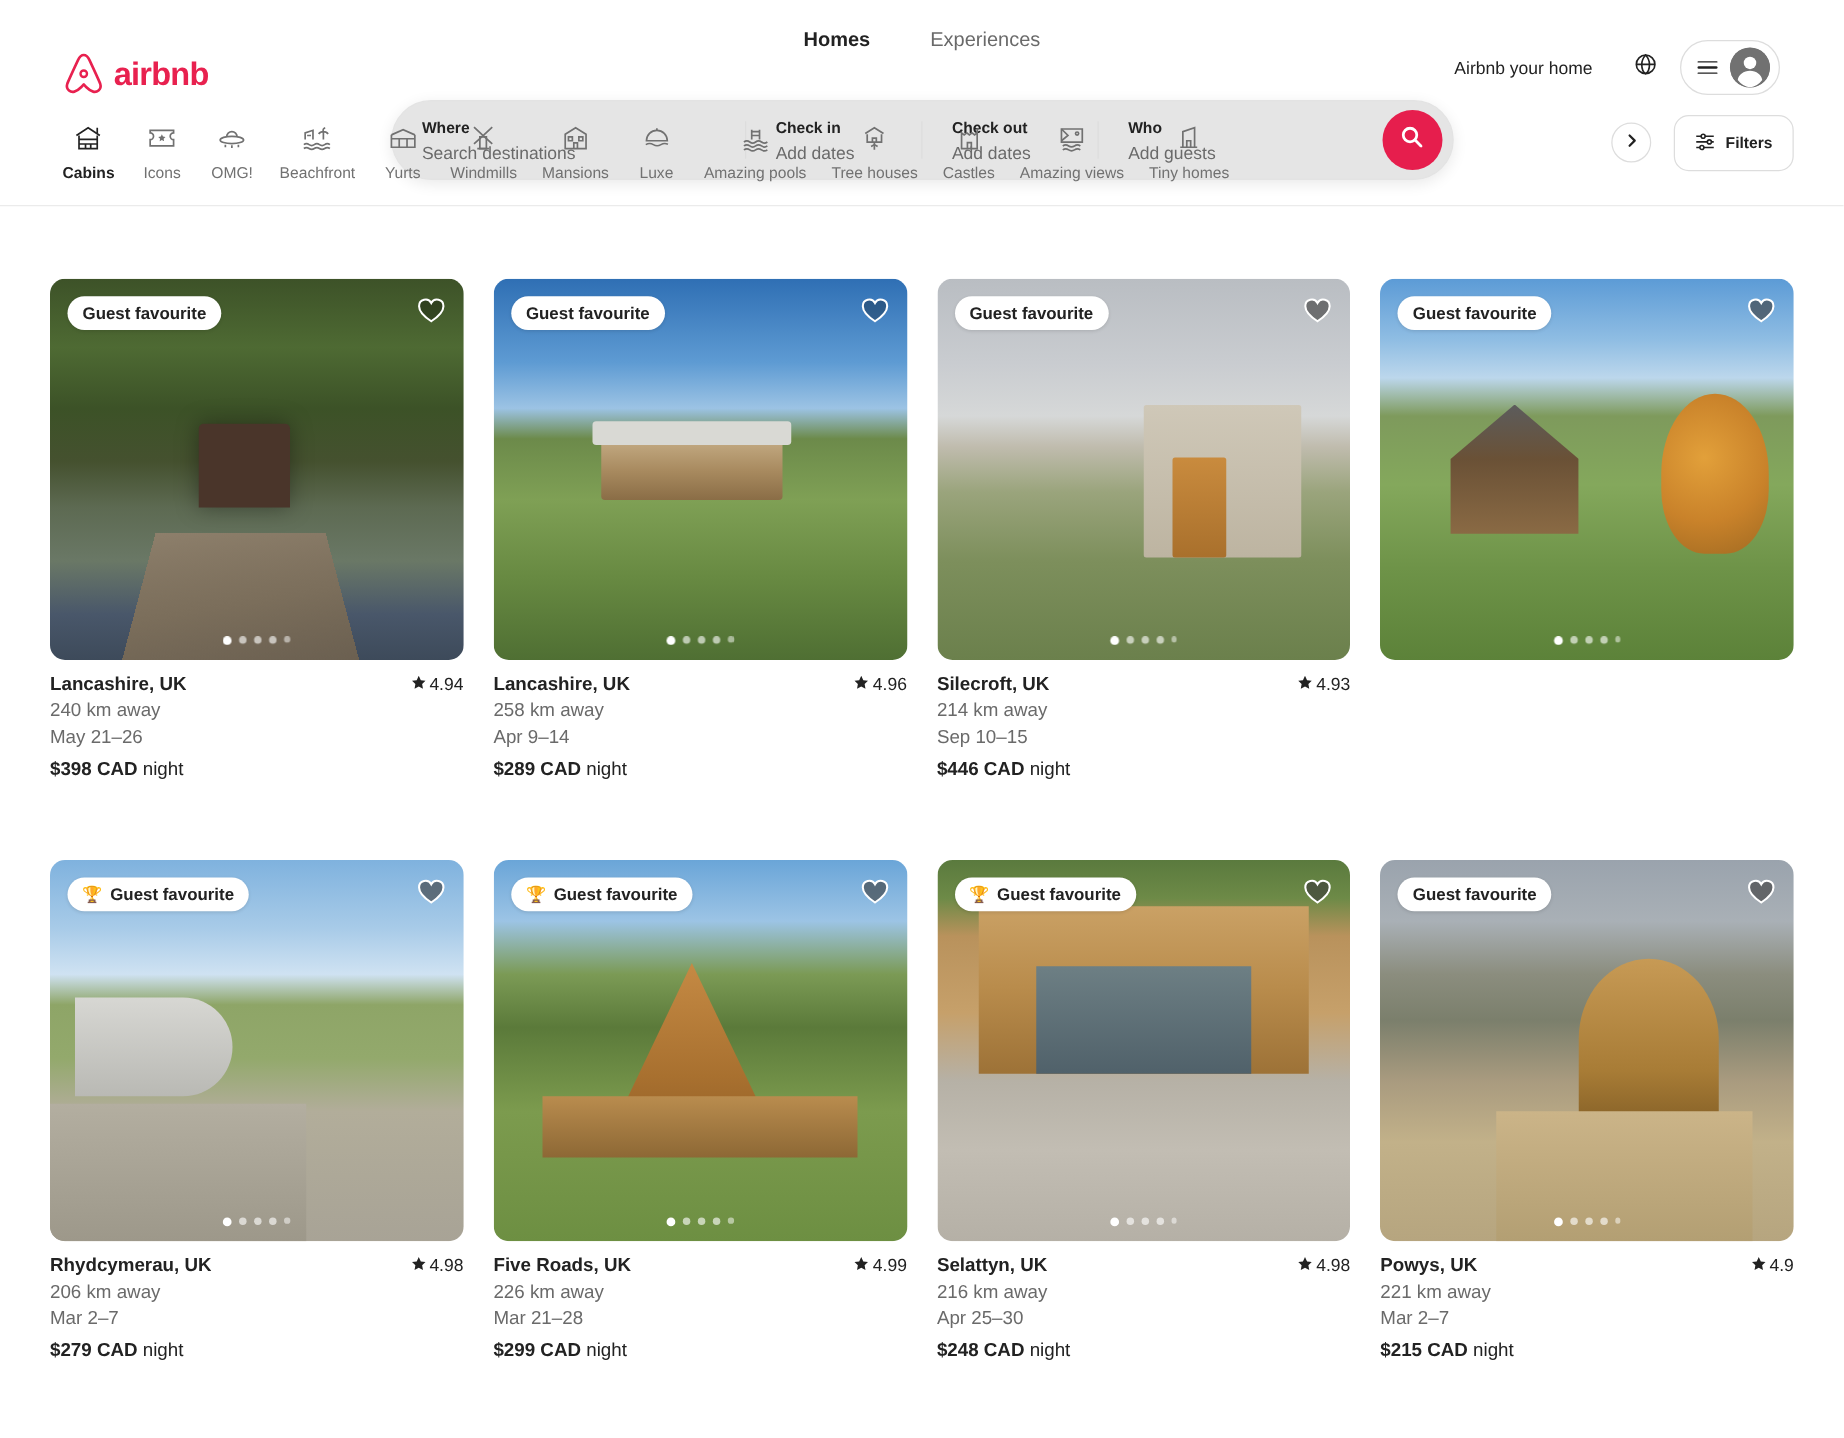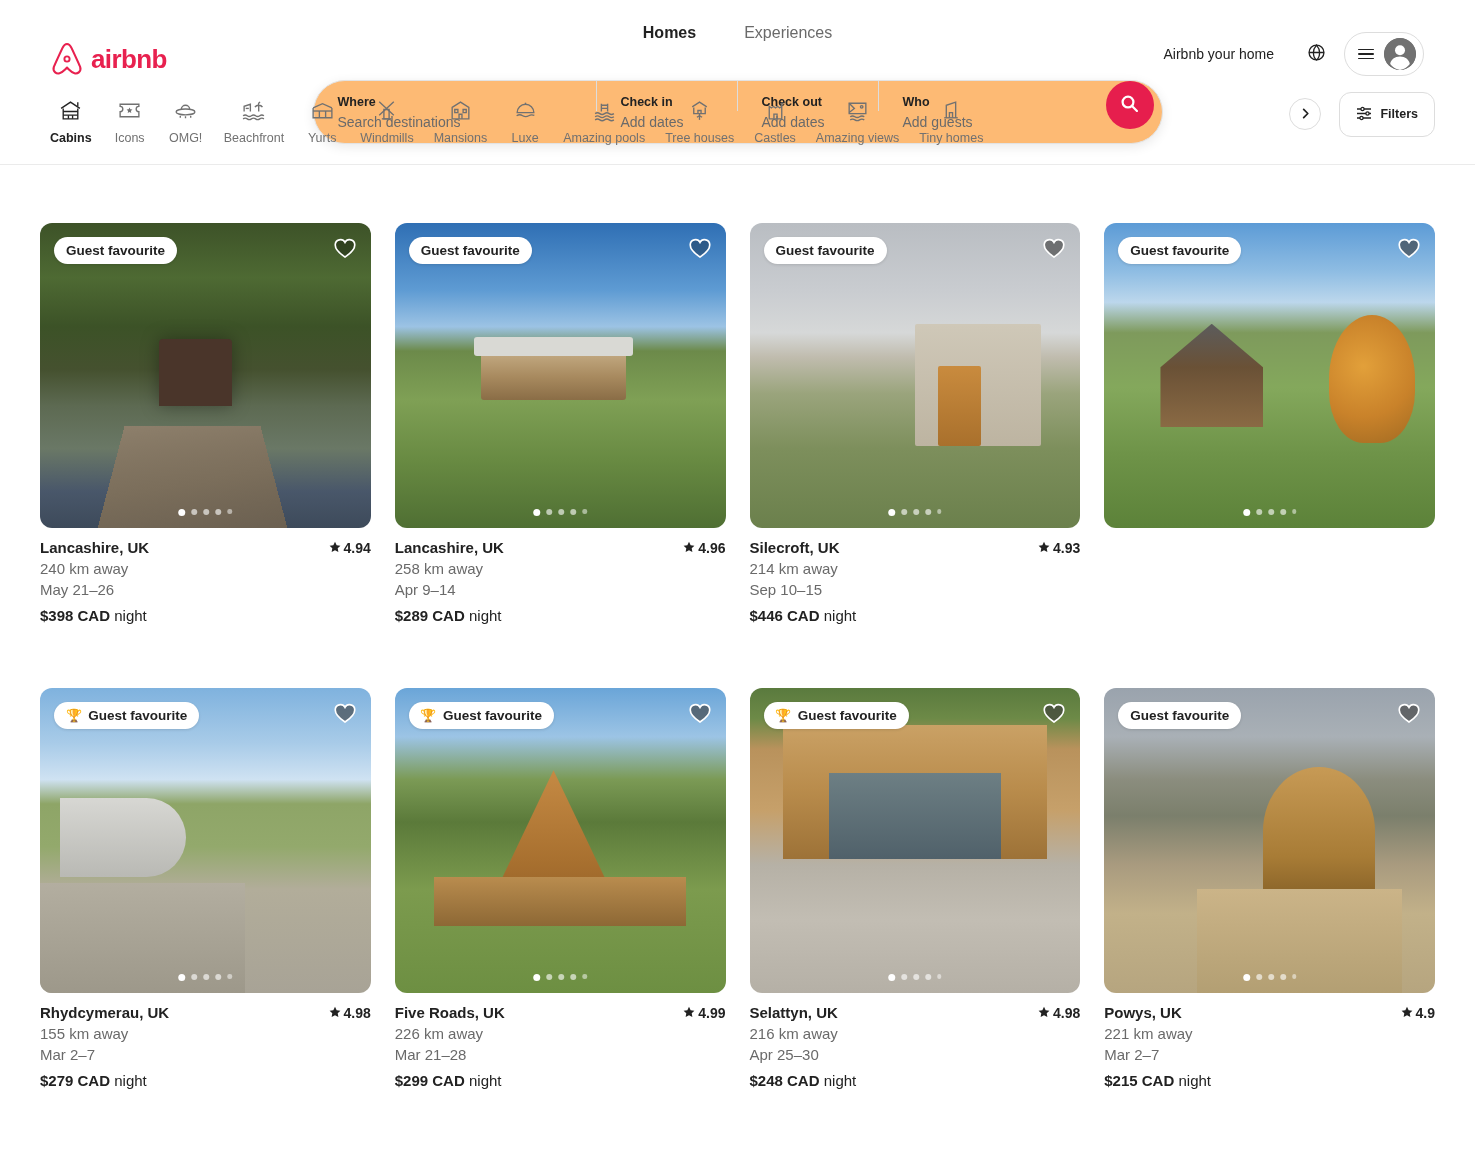--- a/index.html
+++ b/index.html
@@ -100,26 +100,26 @@
   .avatar svg { display:block; }
 
   
   .searchbar {
     position: absolute;
     left: 50%;
     transform: translateX(-50%);
     top: 80px;
     width: 850px;
     height: 64px;
-    background: #fdba74;
+    background: #e5e5e5;
     border: 1px solid #e3e3e3;
     border-radius: 34px;
     box-shadow: 0 3px 12px rgba(0,0,0,0.09);
     display: flex;
-    align-items: flex-start;
+    align-items: center;
   }
   .sb-seg {
     position: relative;
     padding: 12px 0 12px 24px;
     cursor: pointer;
     display: flex;
     flex-direction: column;
     justify-content: center;
   }
   .sb-seg.where { width: 282px; }
@@ -292,21 +292,20 @@
     overflow: hidden;
     text-overflow: ellipsis;
   }
   .rating {
     font-size: 14px;
     color: #222;
     display: flex;
     align-items: center;
     gap: 3px;
     flex: 0 0 auto;
-    font-weight: bold;
   }
   .sub {
     font-size: 15px;
     color: #6a6a6a;
     line-height: 21px;
   }
   .price {
     font-size: 15px;
     color: #222;
     margin-top: 7px;
@@ -770,21 +769,21 @@
       <div class="card-info">
         <div class="row1">
           <div class="title">Rhydcymerau, UK</div>
           <div class="rating">
             <span><svg width="12" height="12" viewBox="0 0 16 16" fill="#222">
                 <path d="M8 .9l2.2 4.6 5 .7-3.6 3.5.9 5-4.5-2.4-4.5 2.4.9-5L.8 6.2l5-.7z"></path>
               </svg></span>
             <span>4.98</span>
           </div>
         </div>
-        <div class="sub">155 km away</div>
+        <div class="sub">206 km away</div>
         <div class="sub">Mar 2–7</div>
         <div class="price"><b>$279 CAD</b> <span>night</span></div>
       </div>
     </div>
     <div class="card">
       <div class="card-img">
         <div class="photo ph6"></div>
         <div class="badge">
           <span class="trophy">🏆</span>
           <span>Guest favourite</span>

